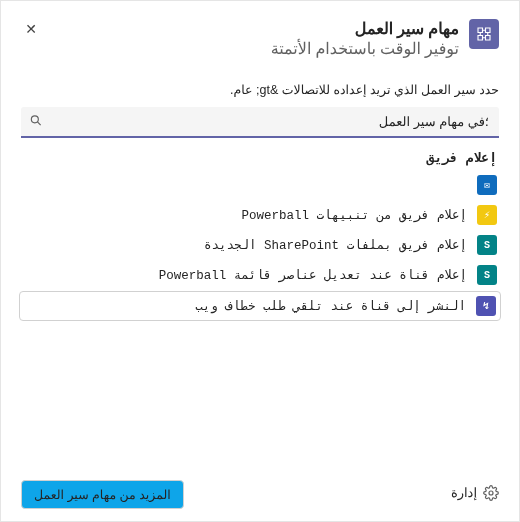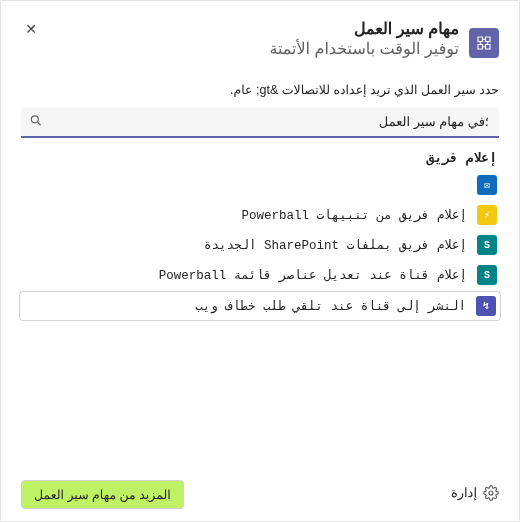--- a/index.html
+++ b/index.html
@@ -9,21 +9,21 @@
     background: #ffffff;
     font-family: "Segoe UI", Tahoma, sans-serif;
     font-size: 13px;
     color: #242424;
     padding: 18px 20px 14px 20px;
     position: relative;
     direction: rtl;
     border: 1px solid #e5e5e5;
   }
 
-  .header-row { display:flex; align-items:flex-end; }
+  .header-row { display:flex; align-items:flex-start;font-family:Liberation Serif, serif; }
   .app-icon {
     width: 30px; height: 30px; border-radius:4px;
     background:#6264a7;
     display:flex; align-items:center; justify-content:center;
     color:#fff; flex-shrink:0; margin-left:10px;
   }
   .app-icon svg { width:18px; height:18px; fill:#fff; }
   .header-text { flex:1; }
   .title { font-size:16px; font-weight:600; color:#242424; line-height:1.2; }
   .subtitle { font-size:16px; color:#616161; margin-top:1px; }
@@ -74,21 +74,21 @@
   .item-label { font-size:12.5px; color:#242424; flex:1; }
 
   .footer {
     position:absolute; bottom:12px; right:20px; left:20px;
     display:flex; align-items:center; justify-content:space-between;
   }
   .manage-wrap { display:flex; gap:6px; }
   .manage-wrap .gear { color:#616161; }
   .manage-label { font-size:13px; color:#242424; cursor:pointer; }
   .more-btn {
-    background:#bef264; border:1px solid #d1d1d1; border-radius:4px;
+    background:#0ea5e9; border:1px solid #d1d1d1; border-radius:4px;
     padding:6px 12px; font-size:12.5px; color:#242424; cursor:pointer;
     font-family:inherit;
   }
 </style>
 </head>
 <body>
 
 <div class="header-row">
   <div class="app-icon">
     <svg viewBox="0 0 24 24">

